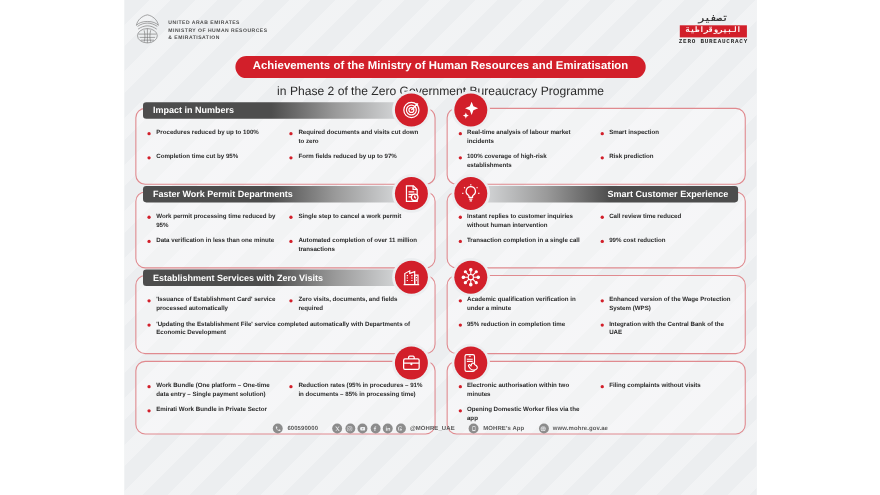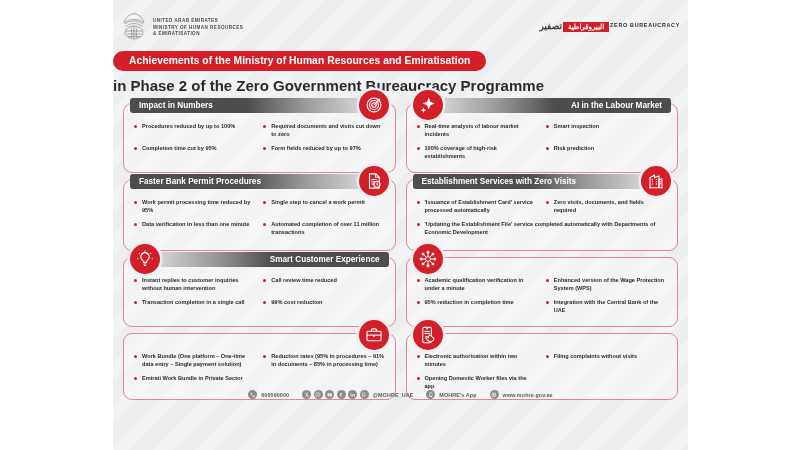--- a/index.html
+++ b/index.html
@@ -34,42 +34,42 @@
   }
   #stage > * { position:relative; z-index:1; }
 
   
   .hdr { height:48px; display:flex; align-items:center; justify-content:space-between; padding:6px 8px 0 8px; }
   .brand { display:flex; align-items:center; gap:6px; }
   .emblem { width:26px; height:30px; flex:none; }
   .brand-lines { display:flex; flex-direction:column; gap:1.5px; }
   .brand-lines span { font-size:4.6px; letter-spacing:.45px; color:#4b4b4b; font-weight:bold; white-space:nowrap; }
 
-  .zb { display:flex; align-items:flex-start; gap:1px; }
+  .zb { display:flex; flex-direction:column; align-items:center; gap:1px;font-family:Liberation Mono, monospace; }
   .zb-ar1 { font-size:9px; color:#3a3a3a; letter-spacing:2px; line-height:1; font-weight:bold;}
   .zb-ar2 { font-size:7px; color:#ffffff; background:#d21f2a; padding:1px 5px; letter-spacing:1.6px; line-height:1.2; font-weight:bold;}
   .zb-en { font-size:5.4px; color:#2e2e2e; letter-spacing:.7px; font-weight:bold; }
 
   
-  .title-wrap { text-align:left; margin-top:2px; }
+  .title-wrap { text-align:center; margin-top:2px; }
   .title-pill {
     display:inline-block;
     background:#d21f2a;
     color:#fff;
     border-radius:12px;
     padding:4.5px 16px;
     font-size:10.3px;
     font-weight:bold;
     letter-spacing:.05px;
     white-space:nowrap;
   }
   .subtitle {
     margin-top:6px;
-    font-size:15px;
-    font-weight:bold;
+    font-size:11px;
+    font-weight:normal;
     color:#2b2b2b;
     letter-spacing:0px;
   }
 
   
   .grid {
     margin:9px 10px 0 10px;
     display:grid;
     grid-template-columns:1fr 1fr;
     column-gap:10px;
@@ -227,90 +227,87 @@
           </svg>
         </div>
         <ul class="bul">
           <li>Procedures reduced by up to 100%</li>
           <li>Required documents and visits cut down to zero</li>
           <li>Completion time cut by 95%</li>
           <li>Form fields reduced by up to 97%</li>
         </ul>
       </div>
       <div class="card right tall">
-        <div class="cardhead">
-          <h3>AI in the Labour Market</h3>
-        </div>
         <div class="badge">
           <svg viewBox="0 0 24 24" fill="#fff">
             <path d="M13 2l2.2 5.6L21 10l-5.8 2.4L13 18l-2.2-5.6L5 10l5.8-2.4z"></path>
             <path d="M6 15l1 2.6L9.6 19 7 20l-1 2.6L5 20l-2.6-1L5 17.6z"></path>
           </svg>
         </div>
         <ul class="bul">
           <li>Real-time analysis of labour market incidents</li>
           <li>Smart inspection</li>
           <li>100% coverage of high-risk establishments</li>
           <li>Risk prediction</li>
         </ul>
       </div>
       <div class="card left tall">
         <div class="cardhead">
-          <h3>Faster Bank Permit Procedures</h3>
+          <h3>Faster Work Permit Departments</h3>
         </div>
         <div class="badge">
           <svg viewBox="0 0 24 24" fill="none" stroke="#fff" stroke-width="1.5">
             <path d="M6 2.5h8.5L19 7v14.5H6z"></path>
             <path d="M14 2.5V7h5"></path>
             <path d="M8.5 10h7M8.5 13h7M8.5 16h4"></path>
             <circle cx="16" cy="16.5" r="4" fill="#d21f2a"></circle>
             <path d="M16 14.3v2.3l1.6 1"></path>
           </svg>
         </div>
         <ul class="bul">
           <li>Work permit processing time reduced by 95%</li>
           <li>Single step to cancel a work permit</li>
           <li>Data verification in less than one minute</li>
           <li>Automated completion of over 11 million transactions</li>
         </ul>
       </div>
+      <div class="card right tall">
+        <div class="cardhead">
+          <h3>Smart Customer Experience</h3>
+        </div>
+        <div class="badge">
+          <svg viewBox="0 0 24 24" fill="none" stroke="#fff" stroke-width="1.5">
+            <path d="M12 3.5a5.6 5.6 0 00-3.2 10.2c.7.5 1.1 1.3 1.1 2.1v.7h4.2v-.7c0-.8.4-1.6 1.1-2.1A5.6 5.6 0 0012 3.5z"></path>
+            <path d="M10 18.6h4M10.6 20.7h2.8"></path>
+            <path d="M12 .8v1.4M3.9 4.3l1 1M20.1 4.3l-1 1M1.6 11.6H3M21 11.6h1.4"></path>
+          </svg>
+        </div>
+        <ul class="bul">
+          <li>Instant replies to customer inquiries without human intervention</li>
+          <li>Call review time reduced</li>
+          <li>Transaction completion in a single call</li>
+          <li>99% cost reduction</li>
+        </ul>
+      </div>
       <div class="card left tall2">
         <div class="cardhead">
           <h3>Establishment Services with Zero Visits</h3>
         </div>
         <div class="badge">
           <svg viewBox="0 0 24 24" fill="none" stroke="#fff" stroke-width="1.4">
             <path d="M4 21V7.5l6-3.2v3.1l6-2.2V21"></path>
             <path d="M16 21V9.5h4V21"></path>
             <path d="M2.6 21h18.8"></path>
             <path d="M6.3 10h1.6M6.3 13h1.6M6.3 16h1.6M11.8 10h1.6M11.8 13h1.6M11.8 16h1.6M17.6 12.5h1.2M17.6 15.5h1.2"></path>
           </svg>
         </div>
         <ul class="bul">
           <li>'Issuance of Establishment Card' service processed automatically</li>
           <li>Zero visits, documents, and fields required</li>
           <li class="full">'Updating the Establishment File' service completed automatically with Departments of Economic Development</li>
-        </ul>
-      </div>
-      <div class="card right tall">
-        <div class="cardhead">
-          <h3>Smart Customer Experience</h3>
-        </div>
-        <div class="badge">
-          <svg viewBox="0 0 24 24" fill="none" stroke="#fff" stroke-width="1.5">
-            <path d="M12 3.5a5.6 5.6 0 00-3.2 10.2c.7.5 1.1 1.3 1.1 2.1v.7h4.2v-.7c0-.8.4-1.6 1.1-2.1A5.6 5.6 0 0012 3.5z"></path>
-            <path d="M10 18.6h4M10.6 20.7h2.8"></path>
-            <path d="M12 .8v1.4M3.9 4.3l1 1M20.1 4.3l-1 1M1.6 11.6H3M21 11.6h1.4"></path>
-          </svg>
-        </div>
-        <ul class="bul">
-          <li>Instant replies to customer inquiries without human intervention</li>
-          <li>Call review time reduced</li>
-          <li>Transaction completion in a single call</li>
-          <li>99% cost reduction</li>
         </ul>
       </div>
       <div class="card right tall">
         <div class="badge">
           <svg viewBox="0 0 24 24" fill="none" stroke="#fff" stroke-width="1.3">
             <circle cx="12" cy="12" r="3.2"></circle>
             <path d="M12 8.8V4.2M12 15.2v4.6M8.8 12H4.2M15.2 12h4.6M9.7 9.7L6.4 6.4M14.3 9.7l3.3-3.3M9.7 14.3l-3.3 3.3M14.3 14.3l3.3 3.3"></path>
             <circle cx="12" cy="3" r="1.5" fill="#fff"></circle>
             <circle cx="12" cy="21" r="1.5" fill="#fff"></circle>
             <circle cx="3" cy="12" r="1.5" fill="#fff"></circle>

